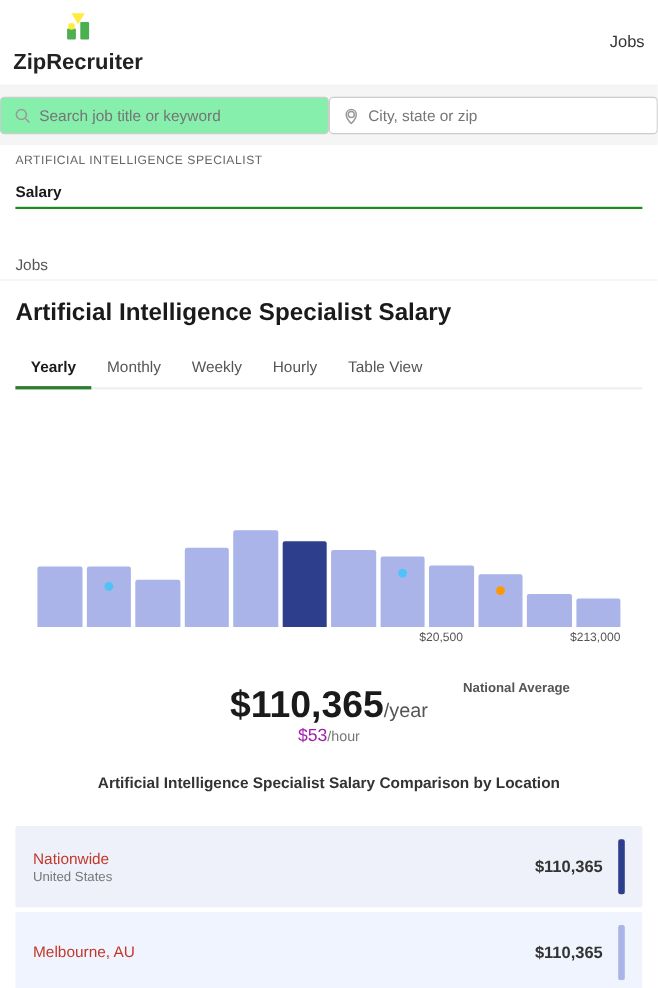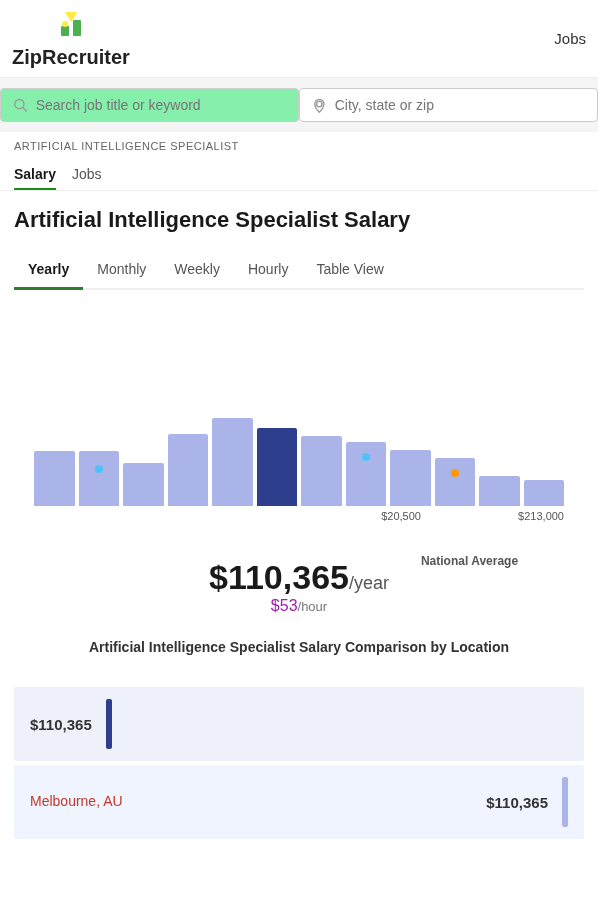--- a/index.html
+++ b/index.html
@@ -16,21 +16,21 @@
     .search-bar { display: flex; gap: 0; padding: 10px 0; background: #f5f5f5; }
     .search-input { display: flex; align-items: center; gap: 8px; background: #86efac; border: 1px solid #ccc; border-radius: 4px; padding: 8px 12px; width: 50%; margin-left: 0; }
     .search-input input { border: none; outline: none; font-size: 14px; color: #555; width: 100%; background: transparent; }
     .location-input { display: flex; align-items: center; gap: 8px; background: #fff; border: 1px solid #ccc; border-radius: 4px; padding: 8px 12px; width: 50%; }
     .location-input input { border: none; outline: none; font-size: 14px; color: #555; width: 100%; background: transparent; }
 
     
     .breadcrumb { font-size: 11px; color: #666; padding: 8px 14px; letter-spacing: 0.5px; text-transform: uppercase; }
 
     
-    .page-tabs { display: flex; gap: 16px; padding: 0 14px; border-bottom: 1px solid #eee; }
+    .page-tabs { display: flex; gap: 36px; padding: 0 14px; border-bottom: 1px solid #eee; flex-direction: column; }
     .page-tab { font-size: 14px; padding: 6px 0; cursor: pointer; color: #555; }
     .page-tab.active { color: #1a1a1a; font-weight: bold; border-bottom: 2px solid #1a8c1a; }
 
     
     .main { padding: 16px 14px; }
     .page-title { font-size: 22px; font-weight: bold; color: #1a1a1a; margin-bottom: 20px; }
 
     
     .period-tabs { display: flex; gap: 0; border-bottom: 2px solid #eee; margin-bottom: 16px; }
     .period-tab { font-size: 14px; padding: 8px 14px 10px; cursor: pointer; color: #555; }
@@ -170,20 +170,24 @@
       <span style="font-size:34px; font-weight:bold; color:#1a1a1a;">$110,365</span><span style="font-size:18px; color:#555;">/year</span>
     </div>
     <div>
       <span style="font-size:16px; color:#a21caf;">$53</span><span style="font-size:13px; color:#777;">/hour</span>
     </div>
   </div>
 
   <div class="comparison">
     <div class="comparison-title">Artificial Intelligence Specialist Salary Comparison by Location</div>
     <div class="comparison-row" style="position:relative;">
+      <div>
+        <div class="location-name">Nationwide</div>
+        <div class="location-sub">United States</div>
+      </div>
       <div style="display:flex; align-items:center; gap:6px;">
         <span class="comparison-salary">$110,365</span>
         <div style="width:6px; height:50px; background:#2c3e8c; border-radius:2px;"></div>
       </div>
     </div>
     <div class="comparison-row" style="position:relative; margin-top:4px;">
       <div>
         <div class="location-name">Melbourne, AU</div>
         <div class="location-sub"></div>
       </div>

